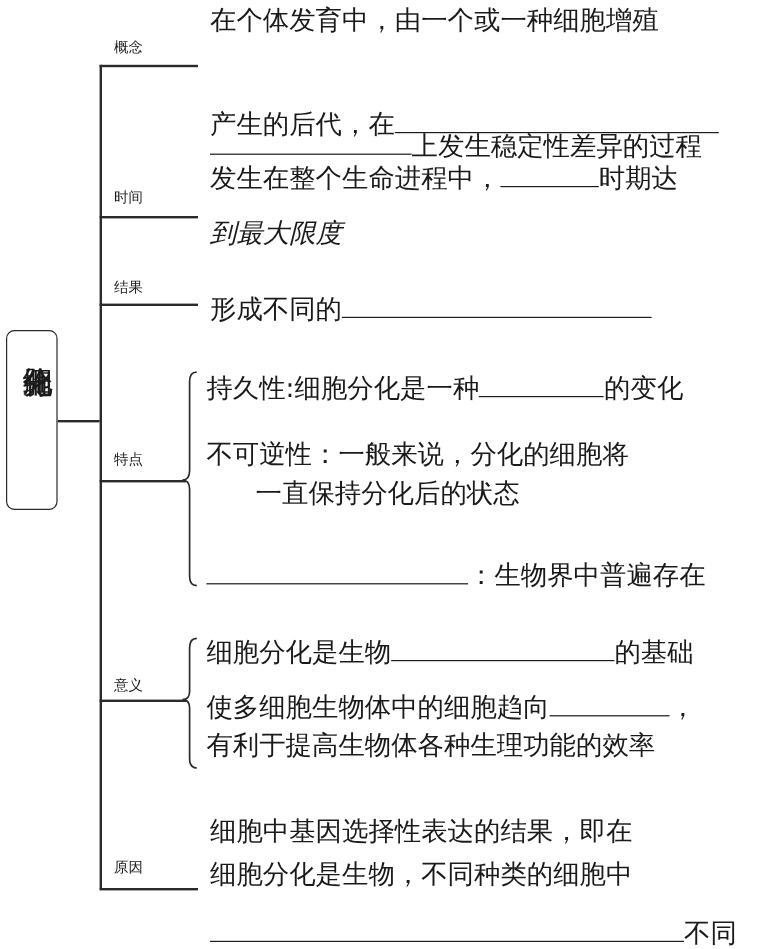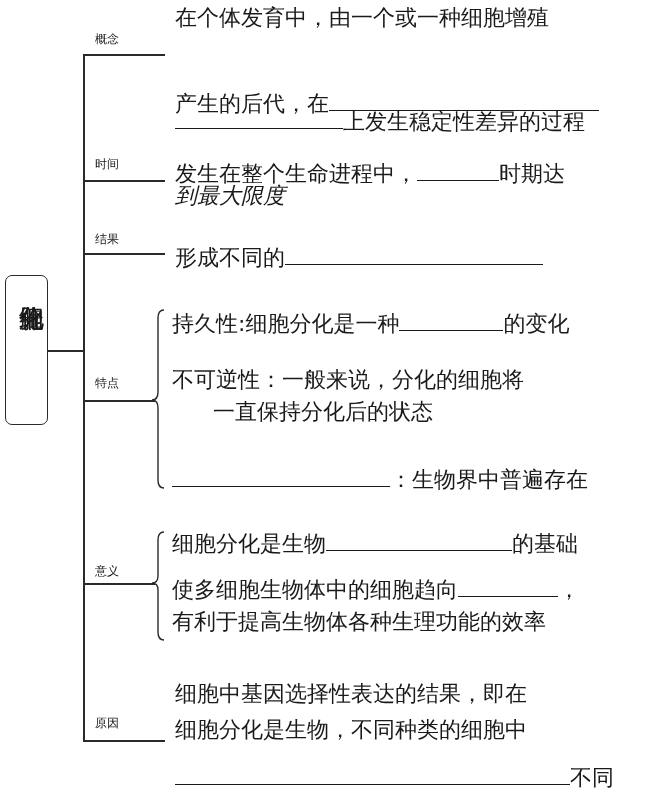--- a/index.html
+++ b/index.html
@@ -37,21 +37,21 @@
 </div>
 <div class="txt" style="left:175px; top:38px;margin-top:48px;">
   <span>产生的后代，在</span><span class="blank" style="width:270px;"></span>
 </div>
 <div class="txt" style="left:175px; top:76px;margin-top:28px;">
   <span class="blank" style="width:168px;"></span><span>上发生稳定性差异的过程</span>
 </div>
 
 <div class="label" style="left:95px; top:153px;">时间</div>
 <div class="line" style="left:83px; top:180px; width:82px; height:1.5px;"></div>
-<div class="txt" style="left:175px; top:156px;text-align:right;">
+<div class="txt" style="left:175px; top:131px;text-align:right;">
   <span>发生在整个生命进程中，</span><span class="blank" style="width:82px;"></span><span>时期达</span>
 </div>
 <div class="txt" style="left:175px; top:180px;font-style:italic;">
   <span>到最大限度</span>
 </div>
 
 <div class="label" style="left:95px; top:228px;">结果</div>
 <div class="line" style="left:83px; top:253px; width:82px; height:1.5px;"></div>
 <div class="txt" style="left:175px; top:240px;">
   <span>形成不同的</span><span class="blank" style="width:258px;"></span>

